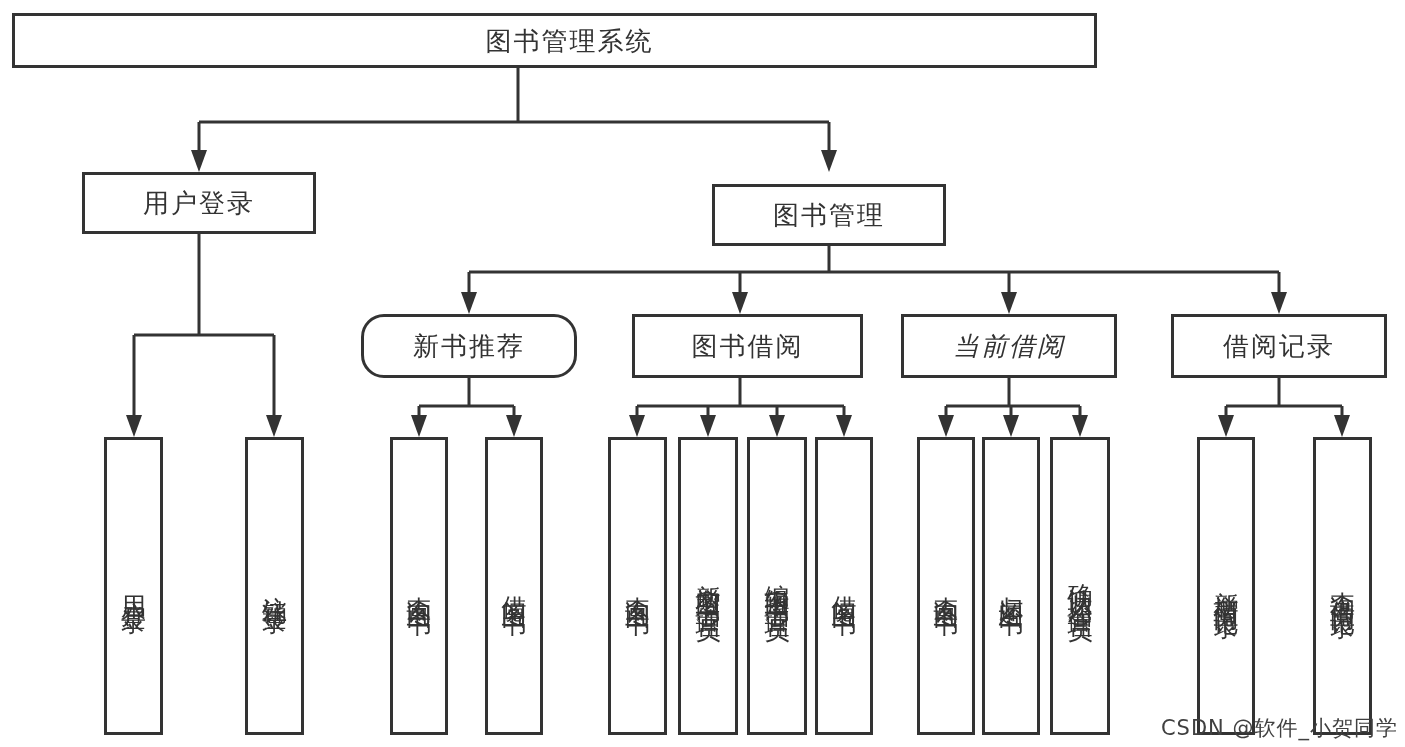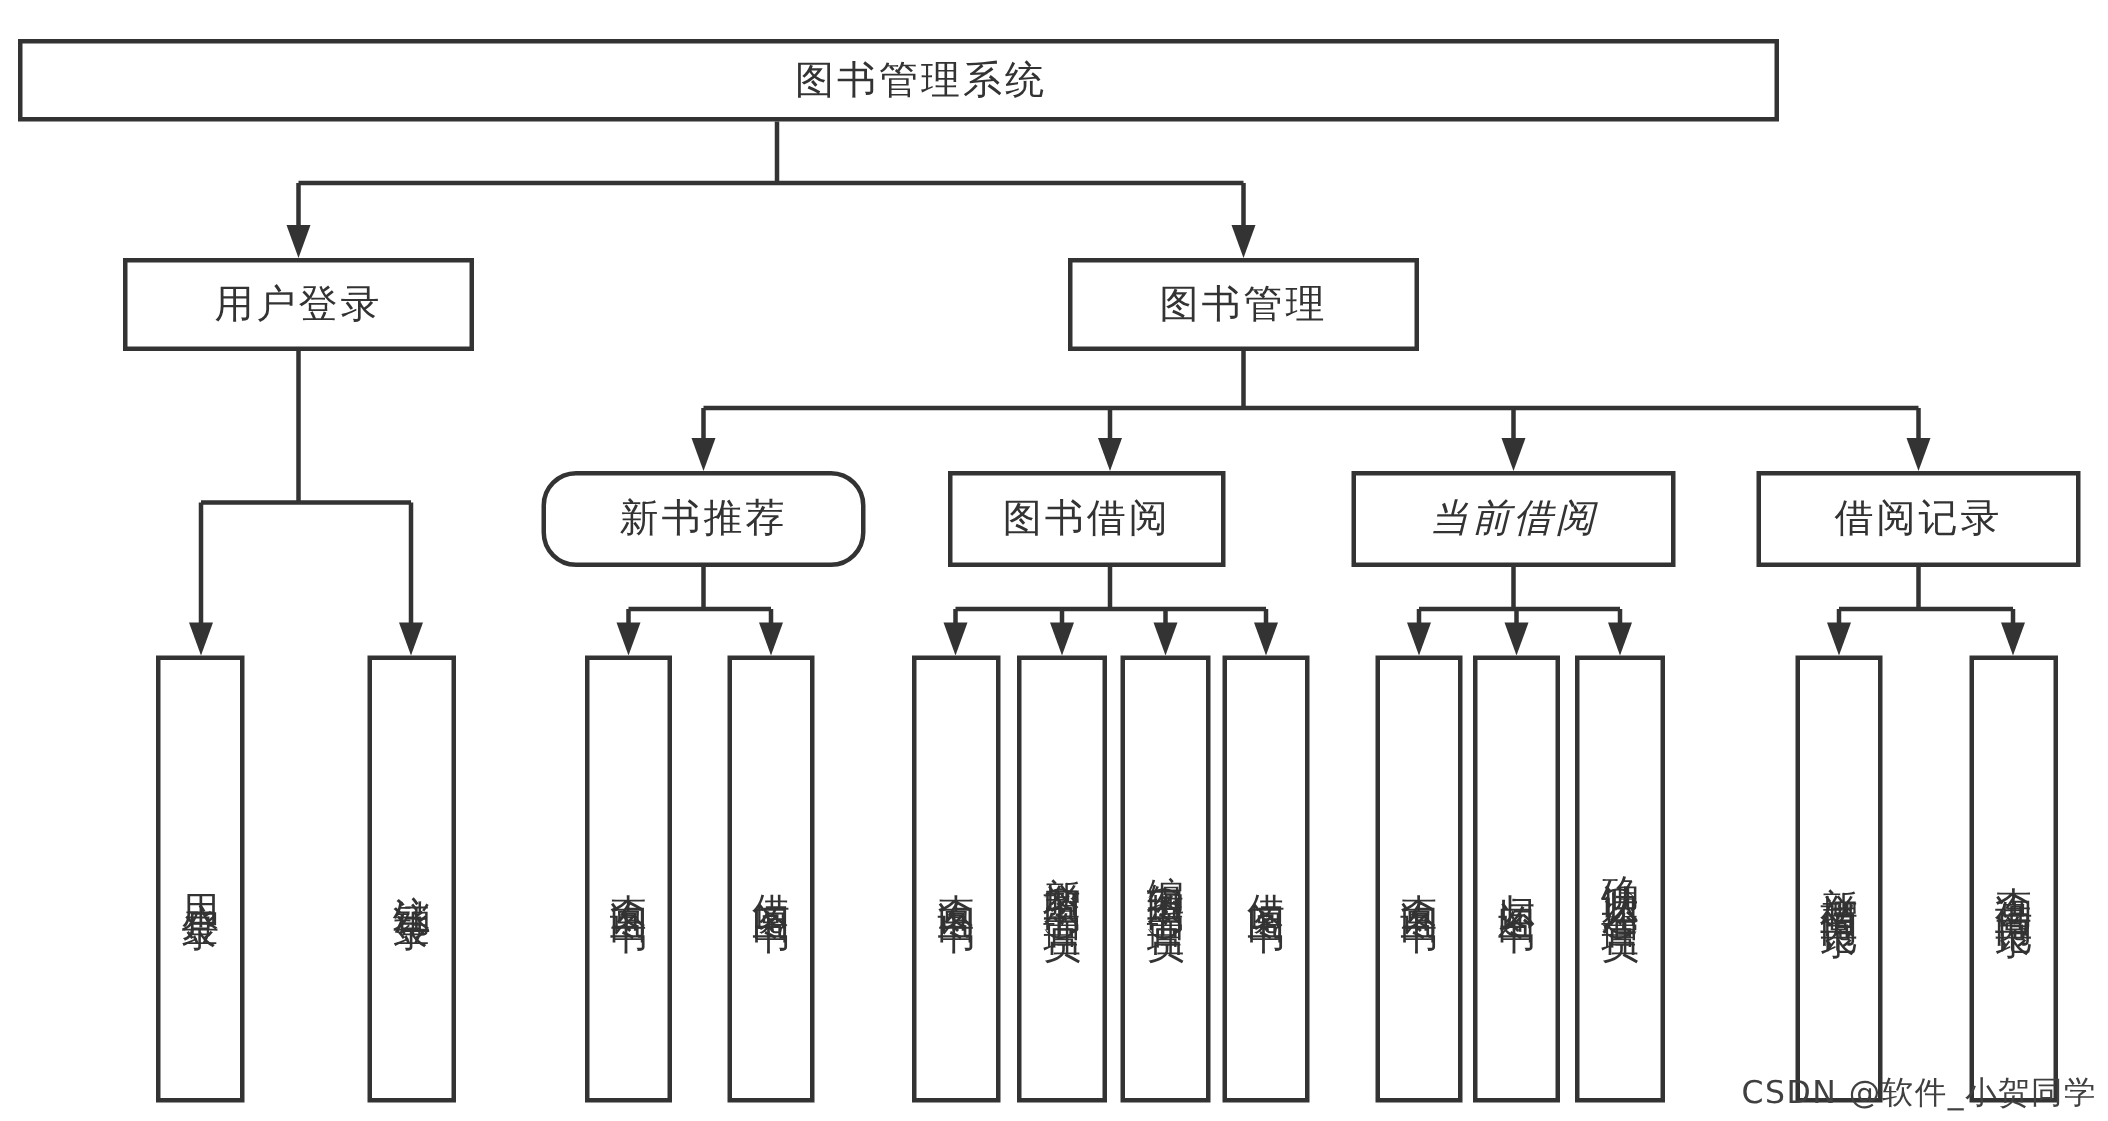--- a/index.html
+++ b/index.html
@@ -95,27 +95,27 @@
       <polygon points="769,415 785,415 777,437"></polygon>
       <polygon points="836,415 852,415 844,437"></polygon>
       <polygon points="938,415 954,415 946,437"></polygon>
       <polygon points="1003,415 1019,415 1011,437"></polygon>
       <polygon points="1072,415 1088,415 1080,437"></polygon>
       <polygon points="1218,415 1234,415 1226,437"></polygon>
       <polygon points="1334,415 1350,415 1342,437"></polygon>
     </g>
   </svg>
 
-  <div class="node hnode" style="left:12px; top:26px; width:1174px; height:55px;padding-left:30px;">图书管理系统</div>
+  <div class="node hnode" style="left:12px; top:13px; width:1085px; height:55px;padding-left:30px;">图书管理系统</div>
 
   <div class="node hnode" style="left:82px; top:172px; width:234px; height:62px;">用户登录</div>
-  <div class="node hnode" style="left:712px; top:172px; width:234px; height:62px;">图书管理</div>
+  <div class="node hnode" style="left:712px; top:184px; width:234px; height:62px;">图书管理</div>
 
   <div class="node hnode" style="left:361px; top:314px; width:216px; height:64px;border-radius:23px;">新书推荐</div>
-  <div class="node hnode" style="left:632px; top:314px; width:185px; height:64px;">图书借阅</div>
+  <div class="node hnode" style="left:632px; top:314px; width:231px; height:64px;">图书借阅</div>
   <div class="node hnode" style="left:901px; top:314px; width:216px; height:64px;font-style:italic;">当前借阅</div>
   <div class="node hnode" style="left:1171px; top:314px; width:216px; height:64px;text-align:center;">借阅记录</div>
 
   <div class="node leaf" style="left:104px; top:437px; width:59px; height:298px;">用户登录</div>
   <div class="node leaf" style="left:245px; top:437px; width:59px; height:298px;">注销登录</div>
 
   <div class="node leaf" style="left:390px; top:437px; width:58px; height:298px;">查询图书</div>
   <div class="node leaf" style="left:485px; top:437px; width:58px; height:298px;">借阅图书</div>
 
   <div class="node leaf" style="left:608px; top:437px; width:59px; height:298px;">查询图书</div>

